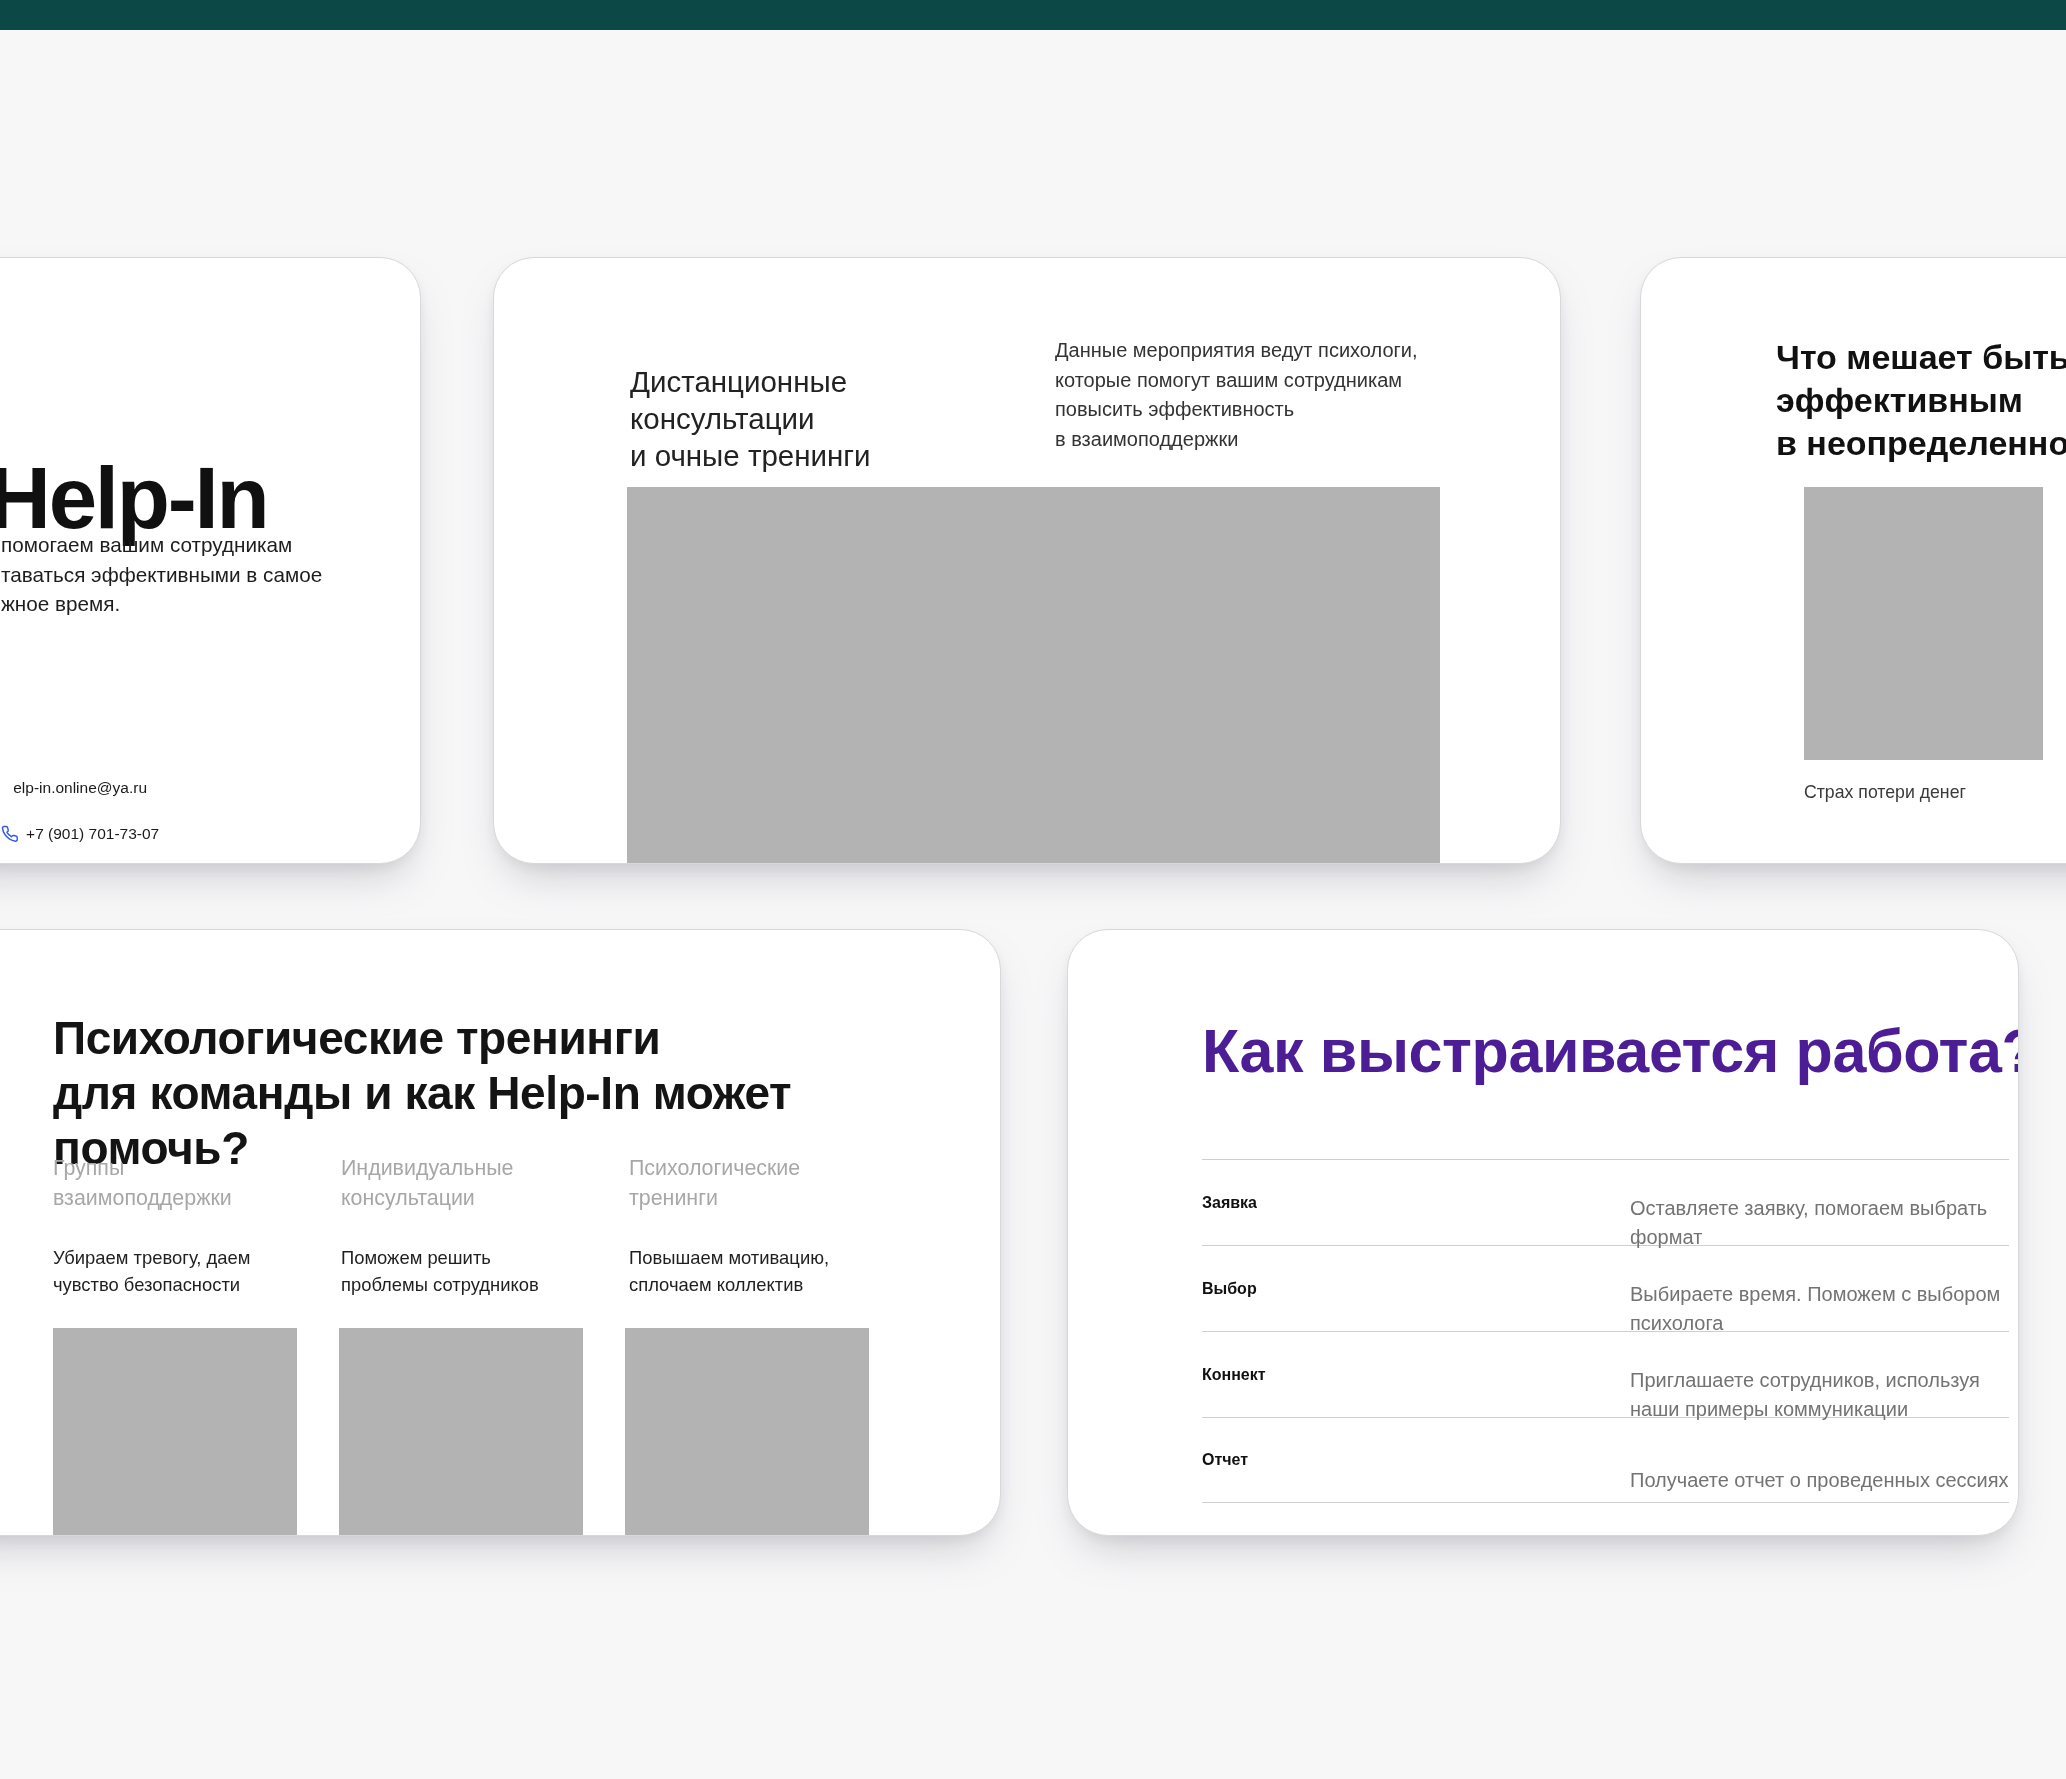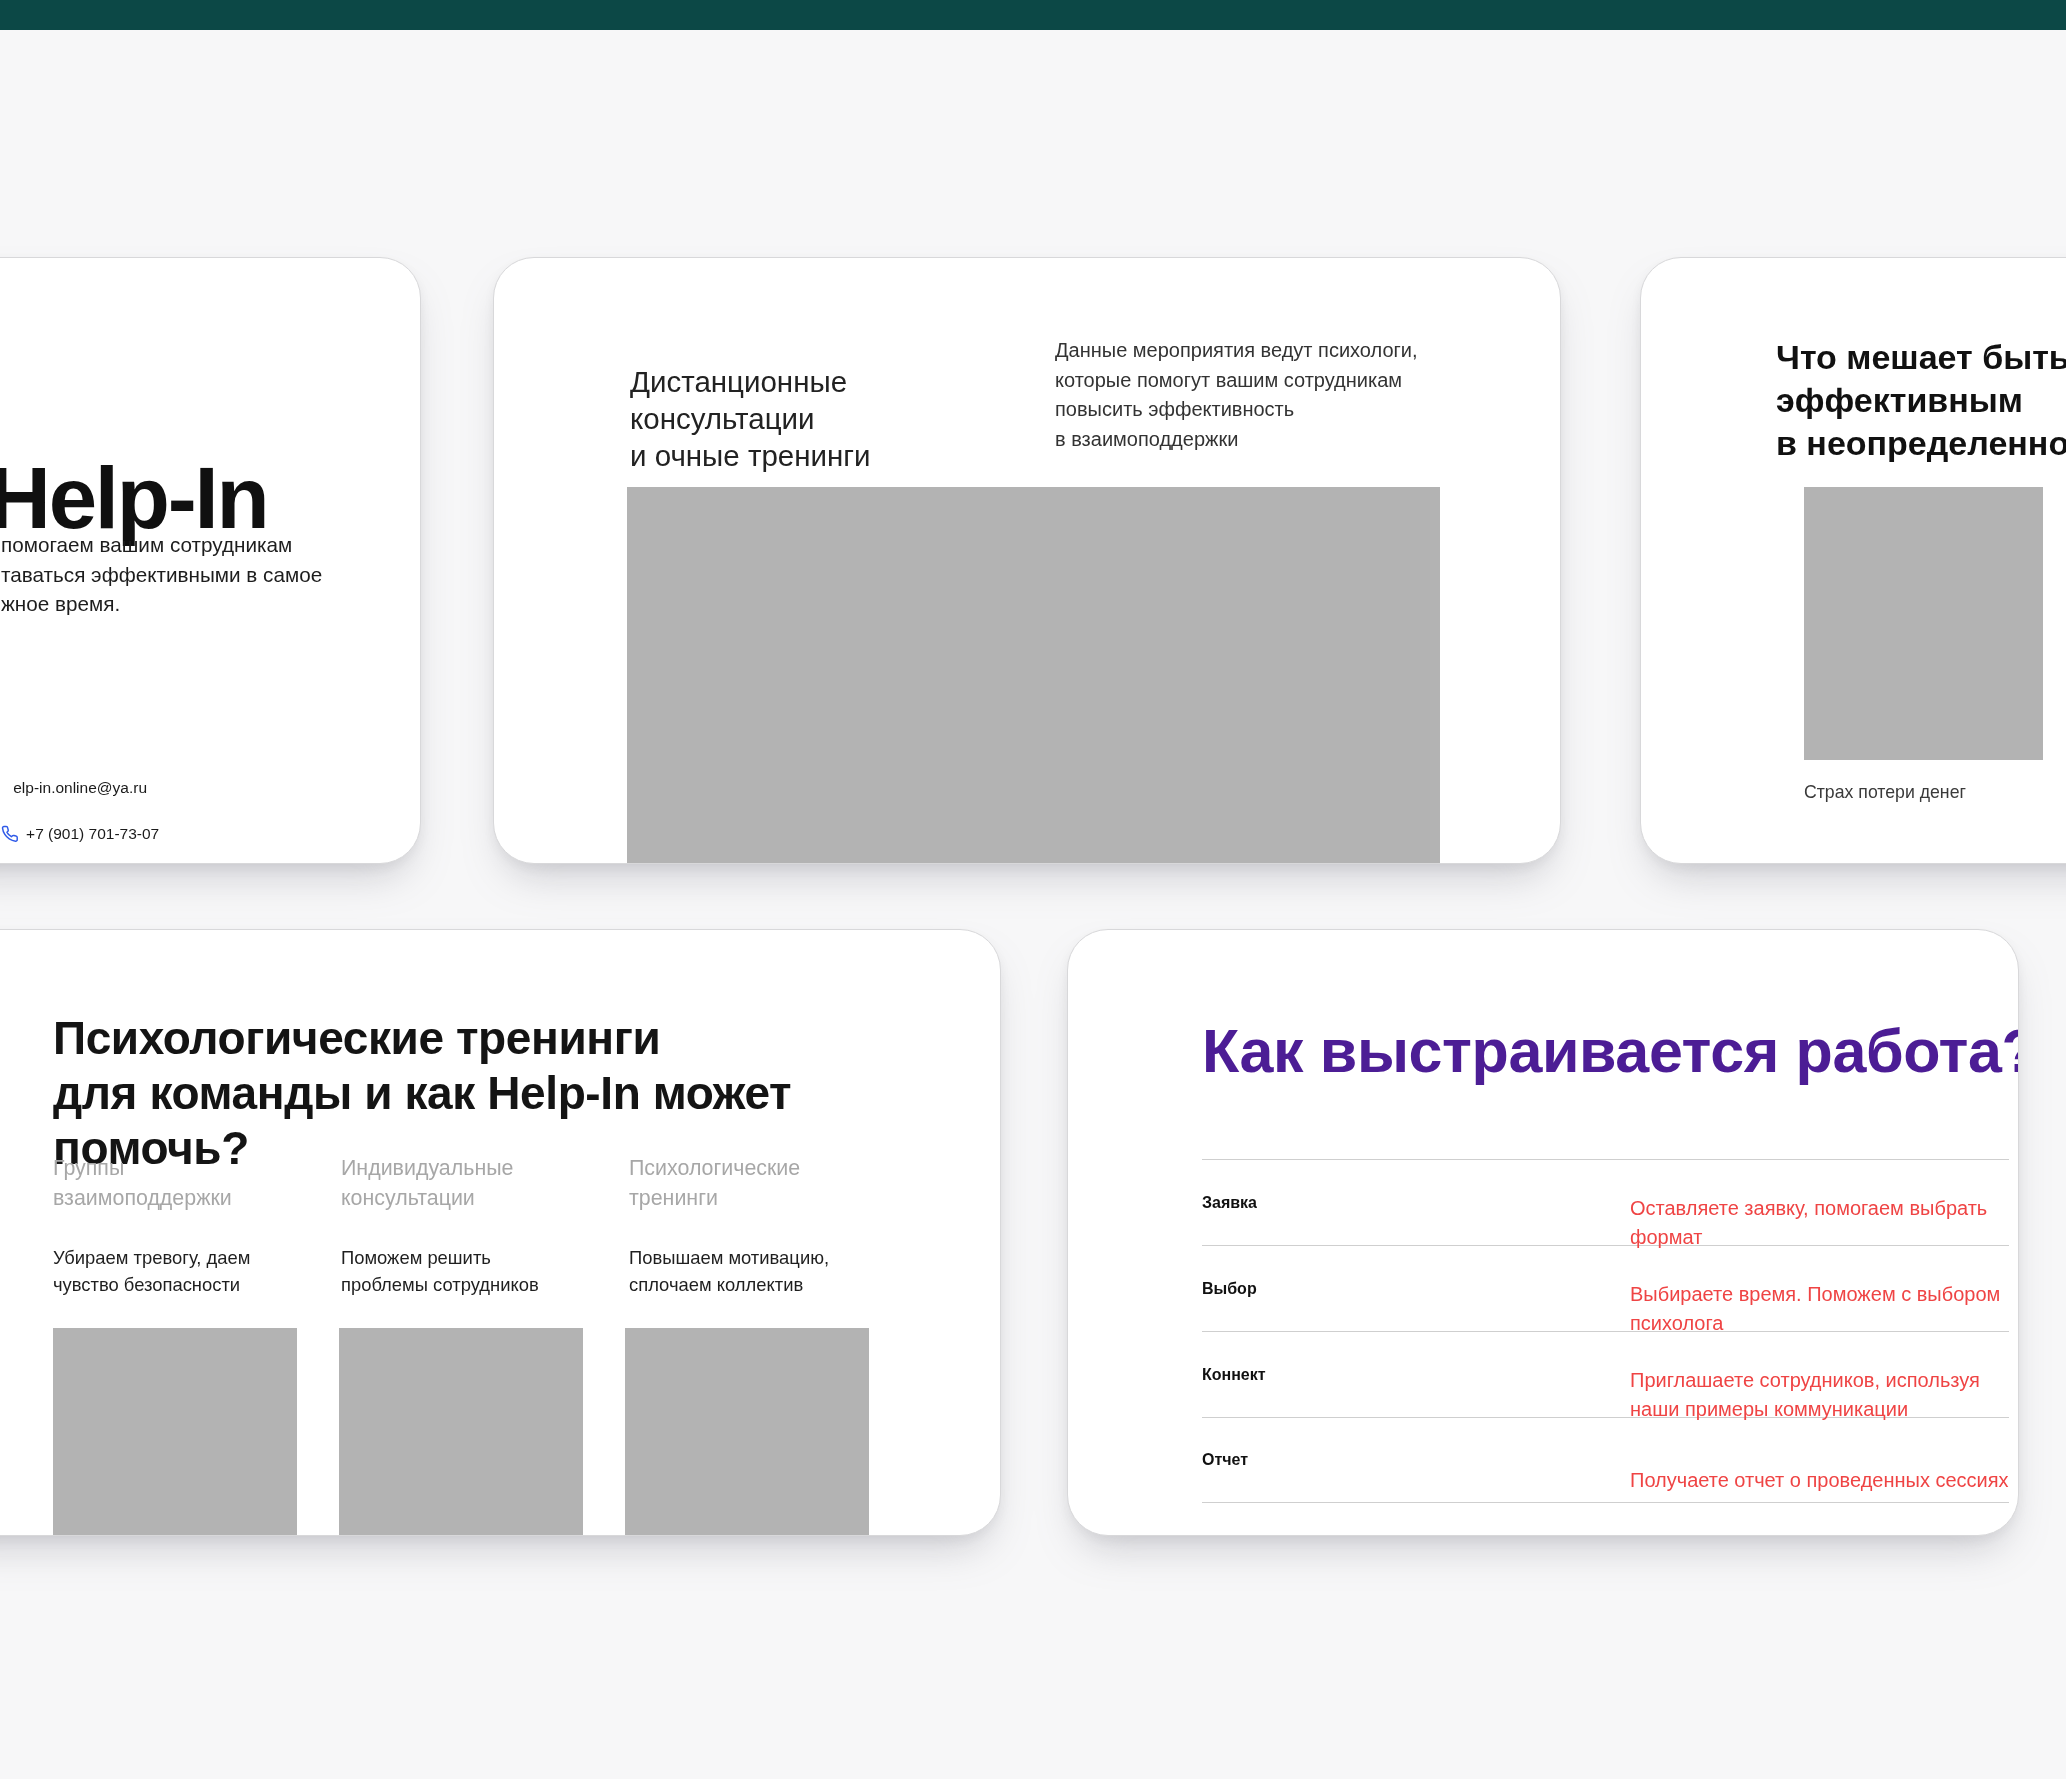--- a/index.html
+++ b/index.html
@@ -43,21 +43,21 @@
   .trainings-tiles{position:absolute;left:122px;top:398px;bottom:0;display:flex;gap:42px;}
   .t-tile{width:244px;height:209px;background:#b3b3b3;}
   
   .card-workflow{left:1067px;top:929px;width:952px;height:607px;}
   .workflow-title{position:absolute;left:134px;top:43px;font-size:61px;line-height:55px;
                   font-weight:700;letter-spacing:-0.4px;color:#4c1d95;white-space:nowrap;}
   .workflow-table{position:absolute;left:134px;top:229px;width:807px;}
   .w-row{display:flex;align-items:center;height:86px;border-top:0.7px solid #cfcfcf;box-sizing:border-box;}
   .w-row:last-child{border-bottom:0.7px solid #cfcfcf;}
   .w-label{width:428px;font-size:16px;font-weight:700;color:#111;}
-  .w-desc{width:379px;font-size:20px;line-height:29px;color:#ef4444;margin-top:40px;}
+  .w-desc{width:379px;font-size:20px;line-height:29px;color:#737373;margin-top:40px;}
 </style>
 </head>
 <body>
 
 <div id="canvas">
 
   <div class="topbar"></div>
 
   <section class="card card-brand">
     <h1 class="brand-title">Help-In</h1>

